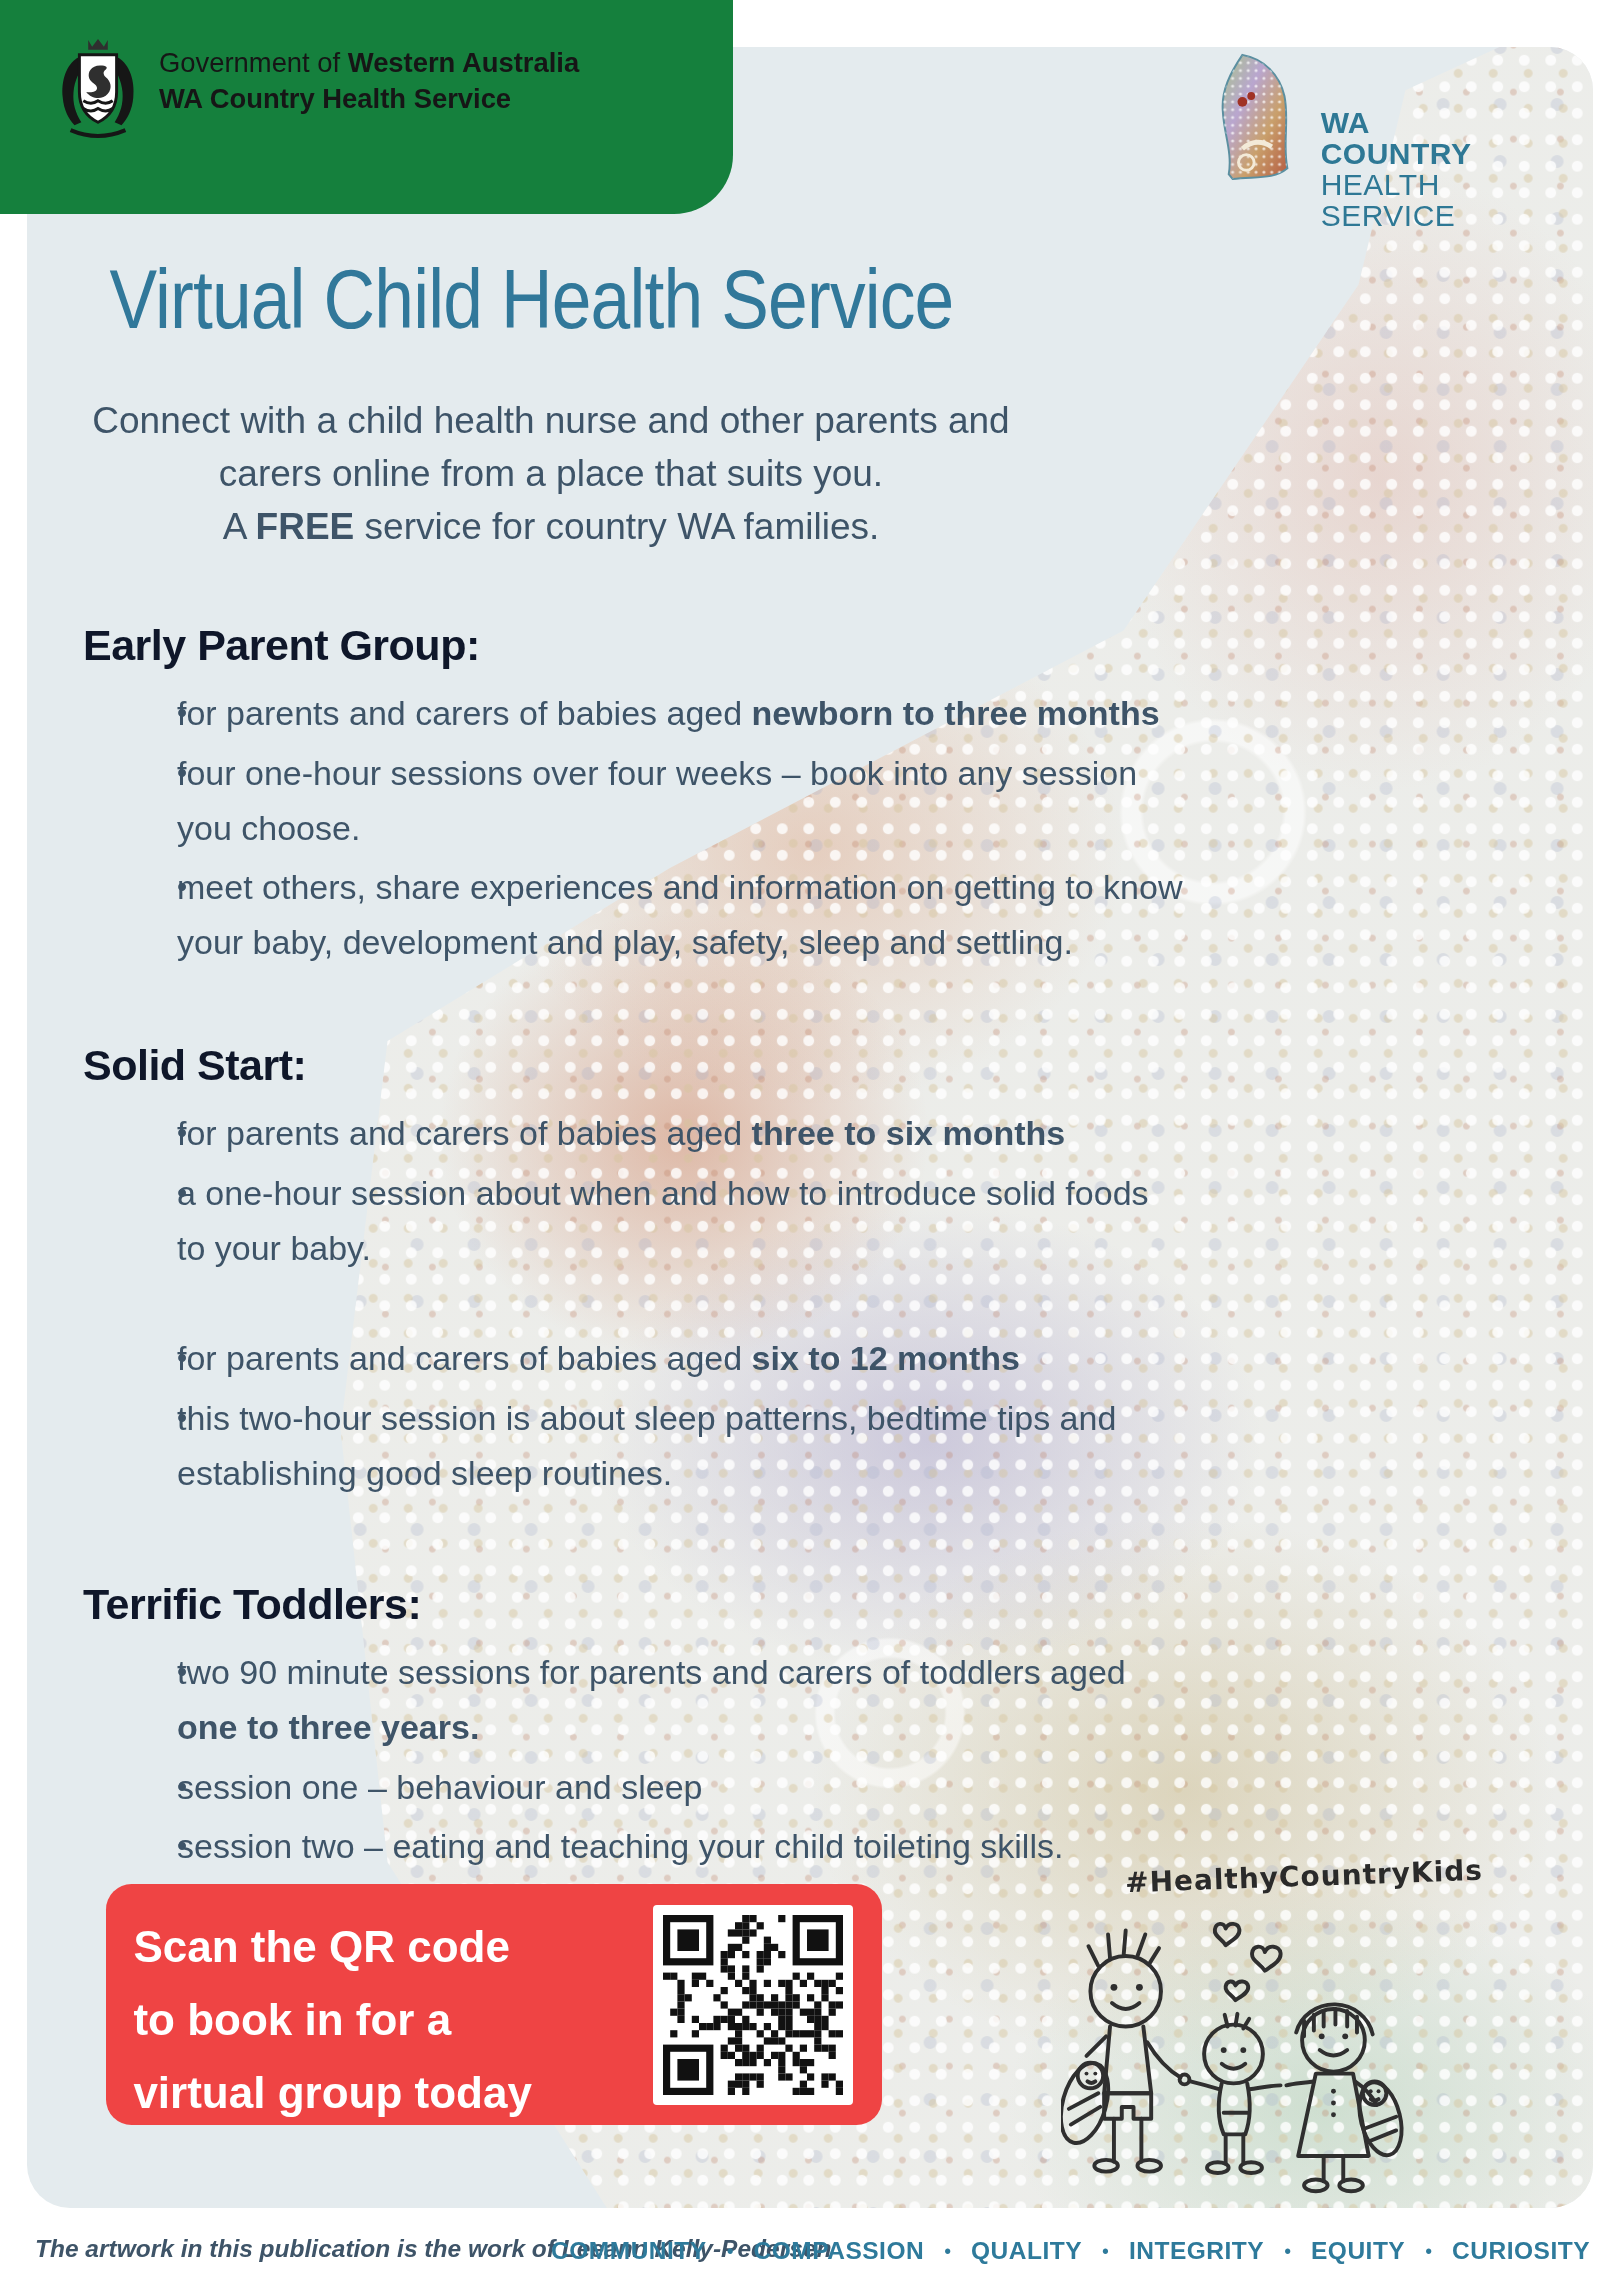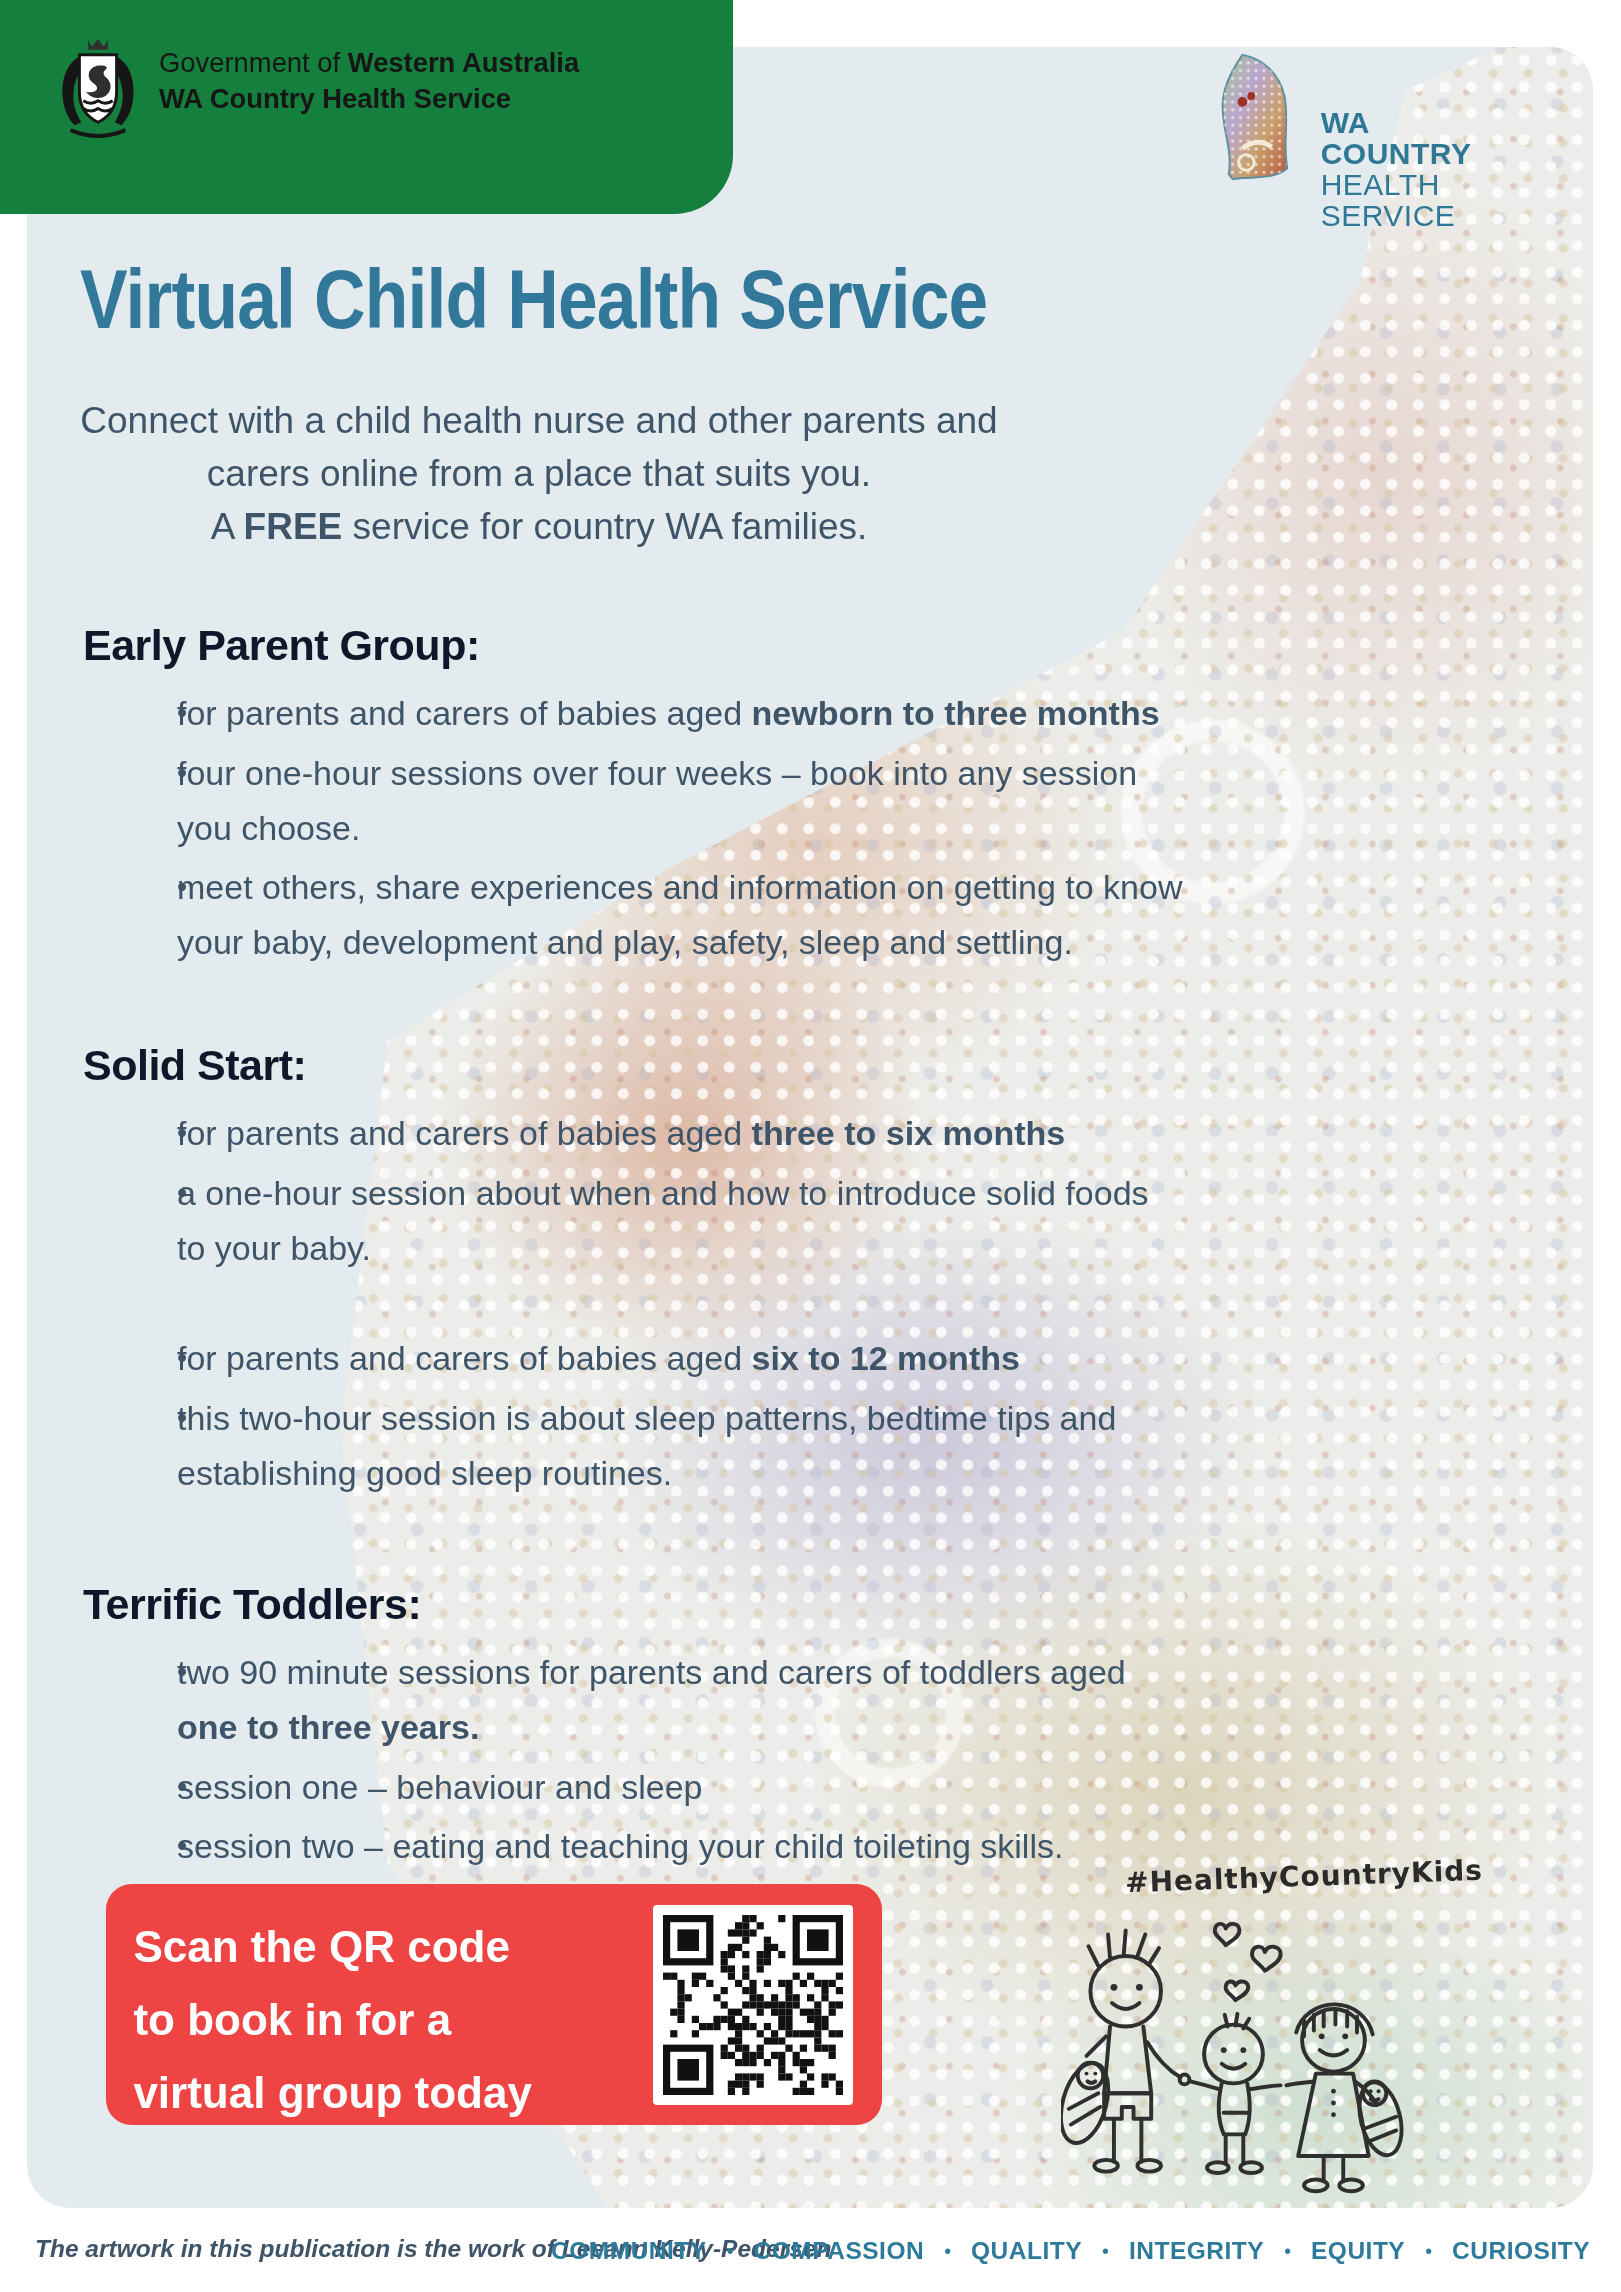--- a/index.html
+++ b/index.html
@@ -33,23 +33,23 @@
   .crest{position:absolute;left:51px;top:25.5px;}
   .gov-text{position:absolute;left:159px;top:45px;color:#161616;font-size:27.4px;line-height:36px;}
   .gov-text .b{font-weight:bold;}
 
   .wchs-logo{position:absolute;left:1213px;top:51px;display:flex;}
   .wchs-text{margin-left:13.7px;color:#2e7895;font-size:30px;line-height:31px;letter-spacing:0.5px;padding-top:7.8px;margin-top:48px;}
   .wchs-text .heavy{font-weight:800;}
 
   
   .title{position:absolute;left:0;top:251px;width:1063px;text-align:center;margin:0;
-         font-size:84px;font-weight:bold;color:#31789a;white-space:nowrap;}
+         font-size:84px;font-weight:normal;color:#31789a;white-space:nowrap;}
   .title span{display:inline-block;transform:scaleX(.85);letter-spacing:-1px;}
-  .intro{position:absolute;left:0;top:394px;width:1078px;text-align:center;
+  .intro{position:absolute;left:12px;top:394px;width:1078px;text-align:center;
          color:#3e5468;font-size:37px;line-height:53px;}
   .intro .pre-line{white-space:pre-line;}
   .intro .b{font-weight:bold;}
 
   
   .section{position:absolute;left:83px;width:1264px;}
   .s1{top:621px;} .s2{top:1041px;} .s3{top:1315px;} .s4{top:1580px;}
   .section h2{margin:0;font-size:43px;font-weight:bold;color:#0f172a;letter-spacing:-0.5px;}
   .bullets{margin-top:15.7px;}
   .bullet{display:flex;margin-bottom:4.9px;}

